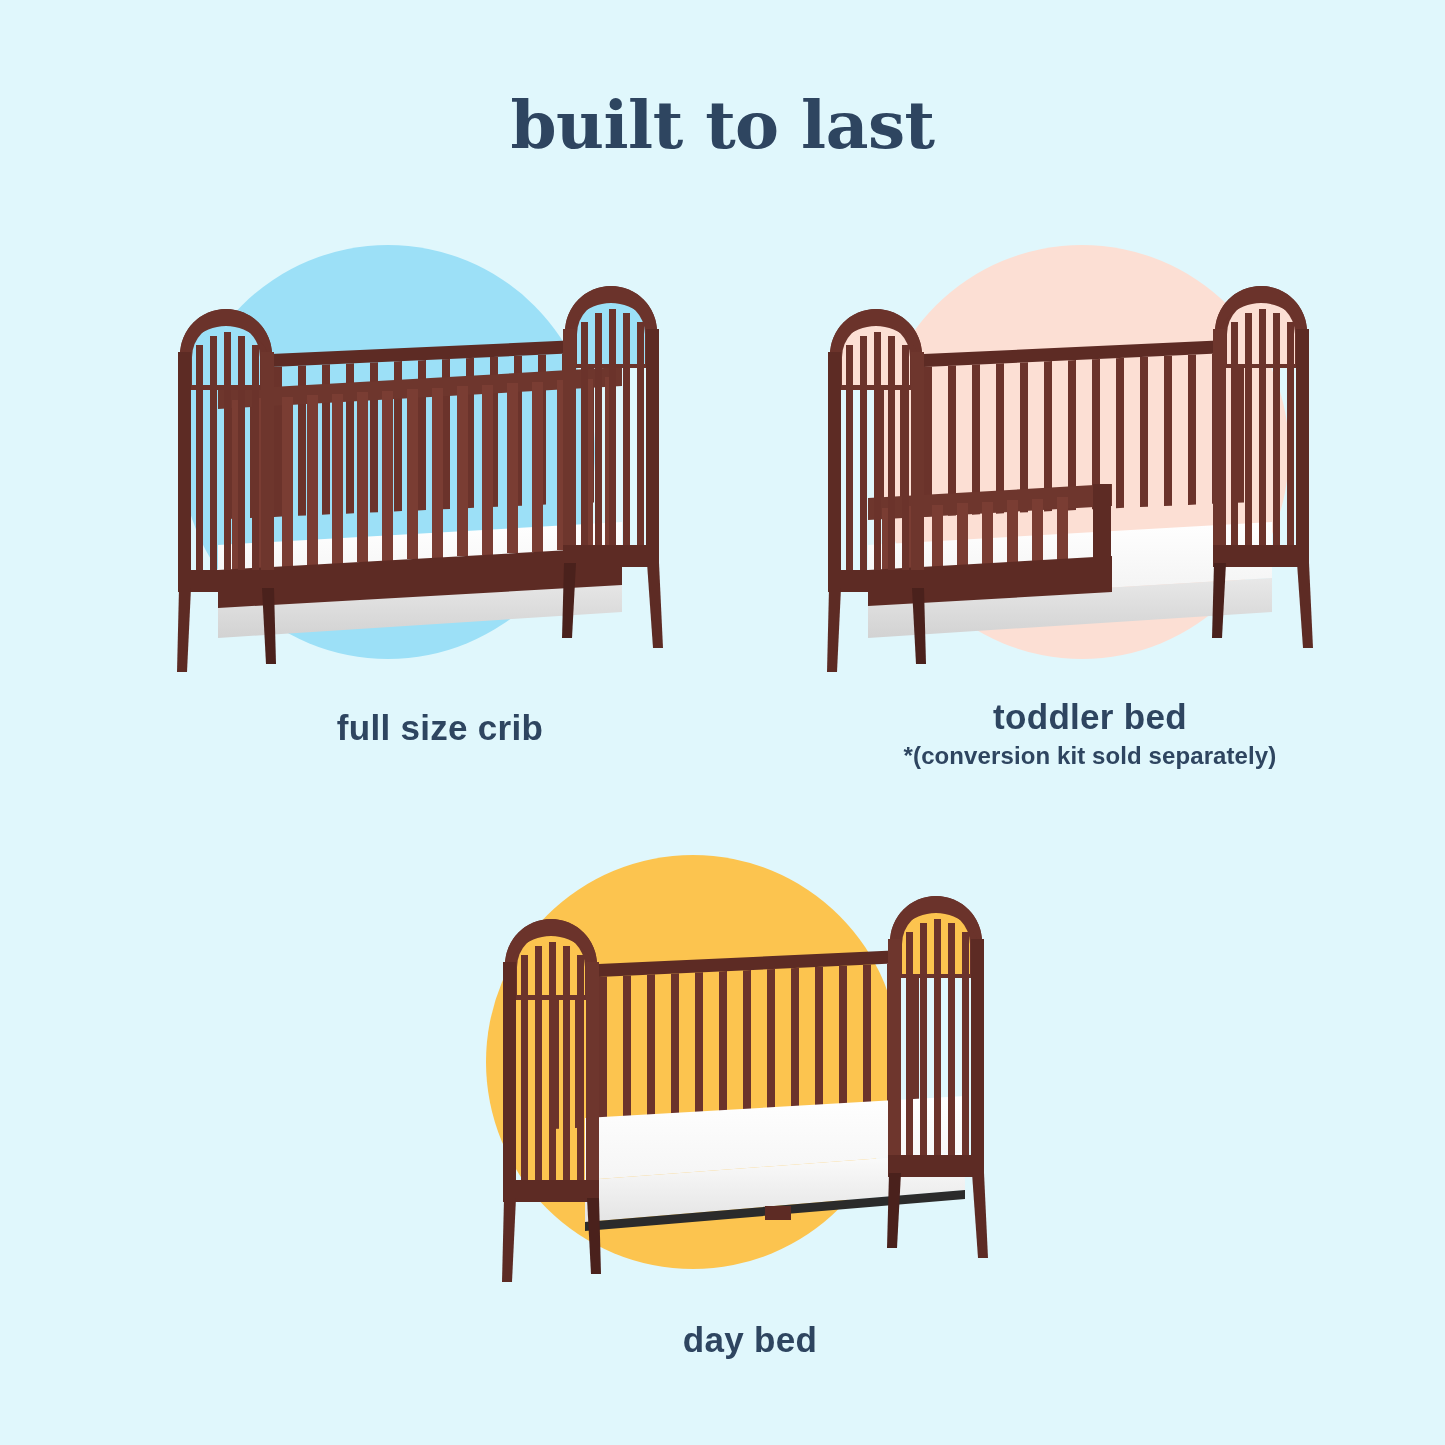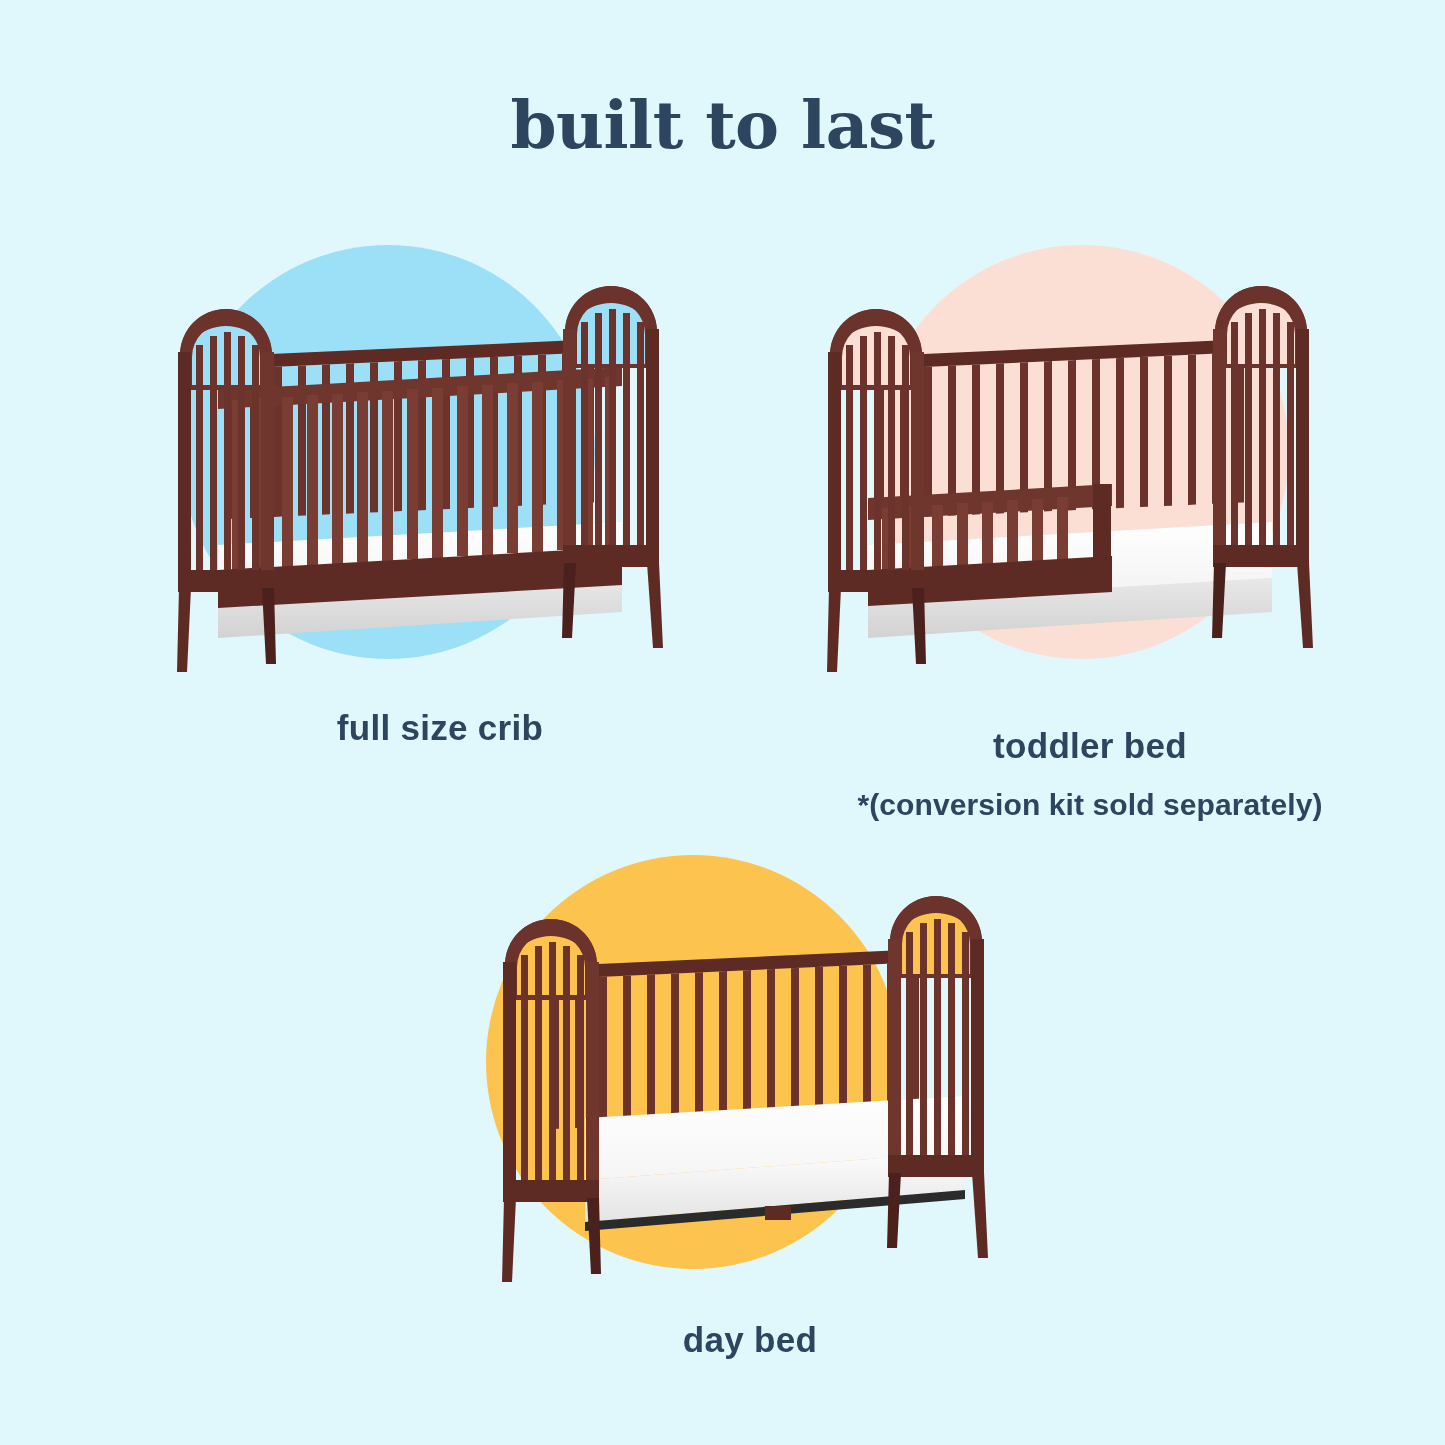--- a/index.html
+++ b/index.html
@@ -45,32 +45,32 @@
     width: 100%;
     text-align: center;
     color: #2e4560;
     font-size: 35px;
     font-weight: 700;
     letter-spacing: 0.3px;
     line-height: 1.25;
   }
   .caption .sub {
     display: block;
-    font-size: 30px;
-    margin-top: 18px;
+    font-size: 24px;
+    margin-top: 2px;
     letter-spacing: 0.1px;
   }
 
   
   #panel-crib      { left: 140px;  top: 240px; width: 600px; height: 440px; }
   #panel-toddler   { left: 790px;  top: 240px; width: 600px; height: 440px; }
   #panel-daybed    { left: 465px;  top: 850px; width: 600px; height: 440px; }
 
   #caption-crib    { left: 140px;  top: 706px; width: 600px; }
-  #caption-toddler { left: 790px;  top: 724px; width: 600px; }
+  #caption-toddler { left: 790px;  top: 695px; width: 600px; }
   #caption-daybed  { left: 450px;  top: 1318px; width: 600px; }
 </style>
 </head>
 <body>
 
 <div id="stage">
 
   <div class="title">built to last</div>
 
   <div class="panel" id="panel-crib">

